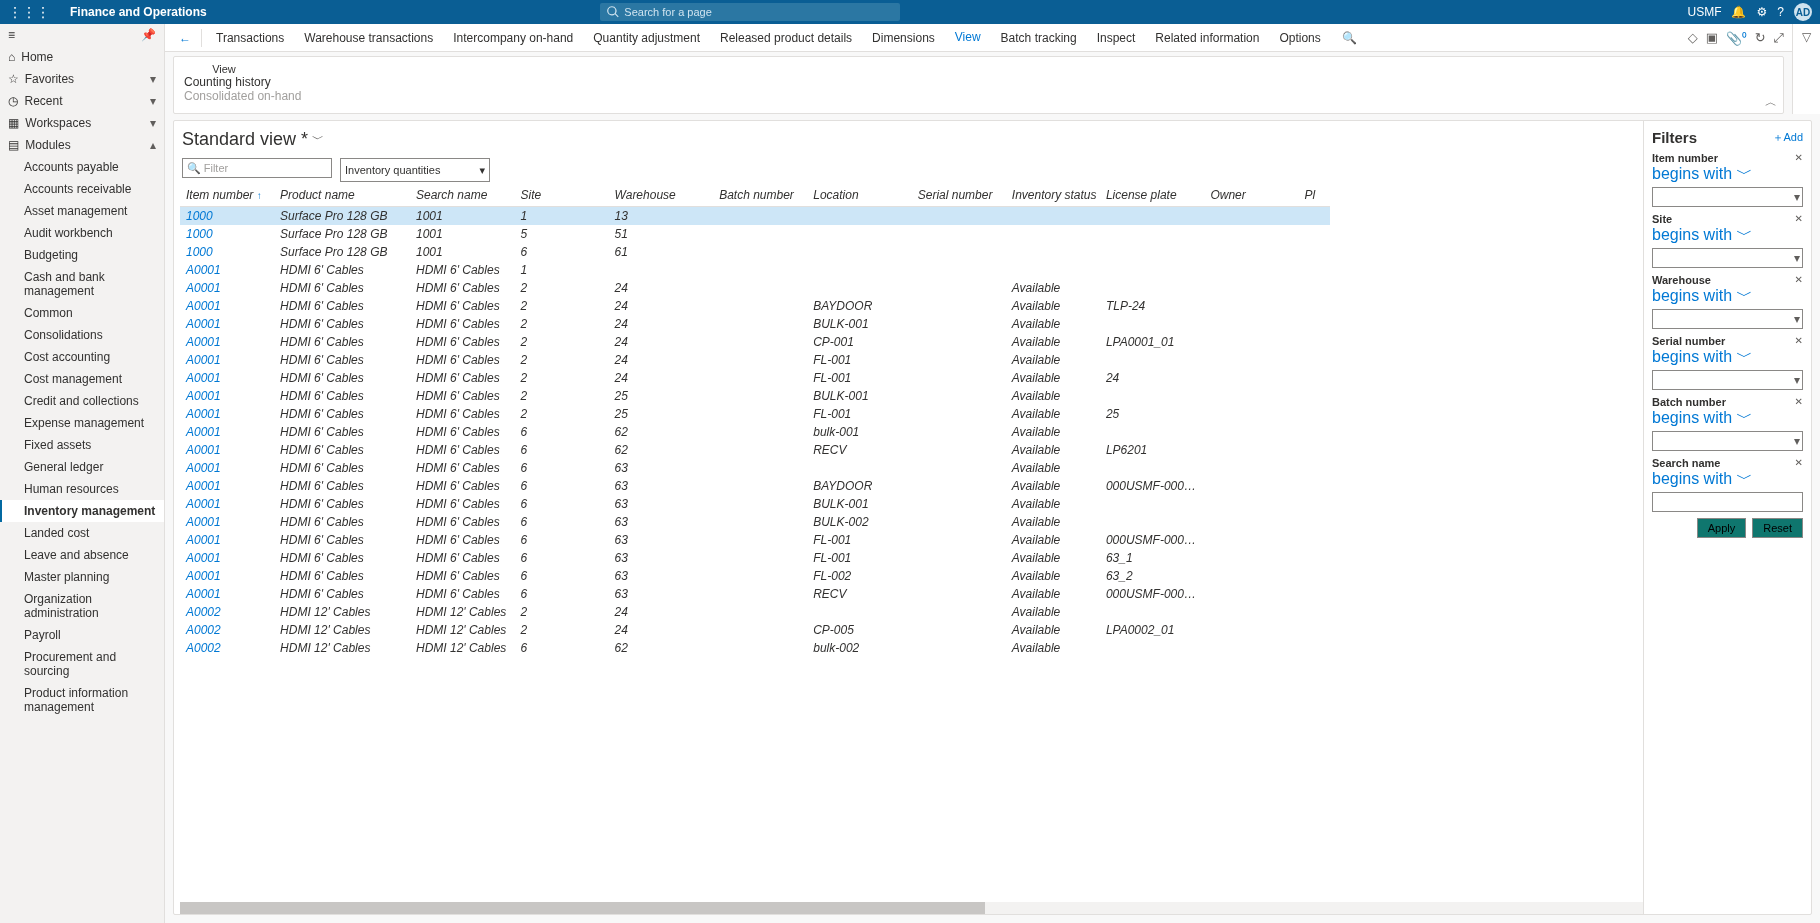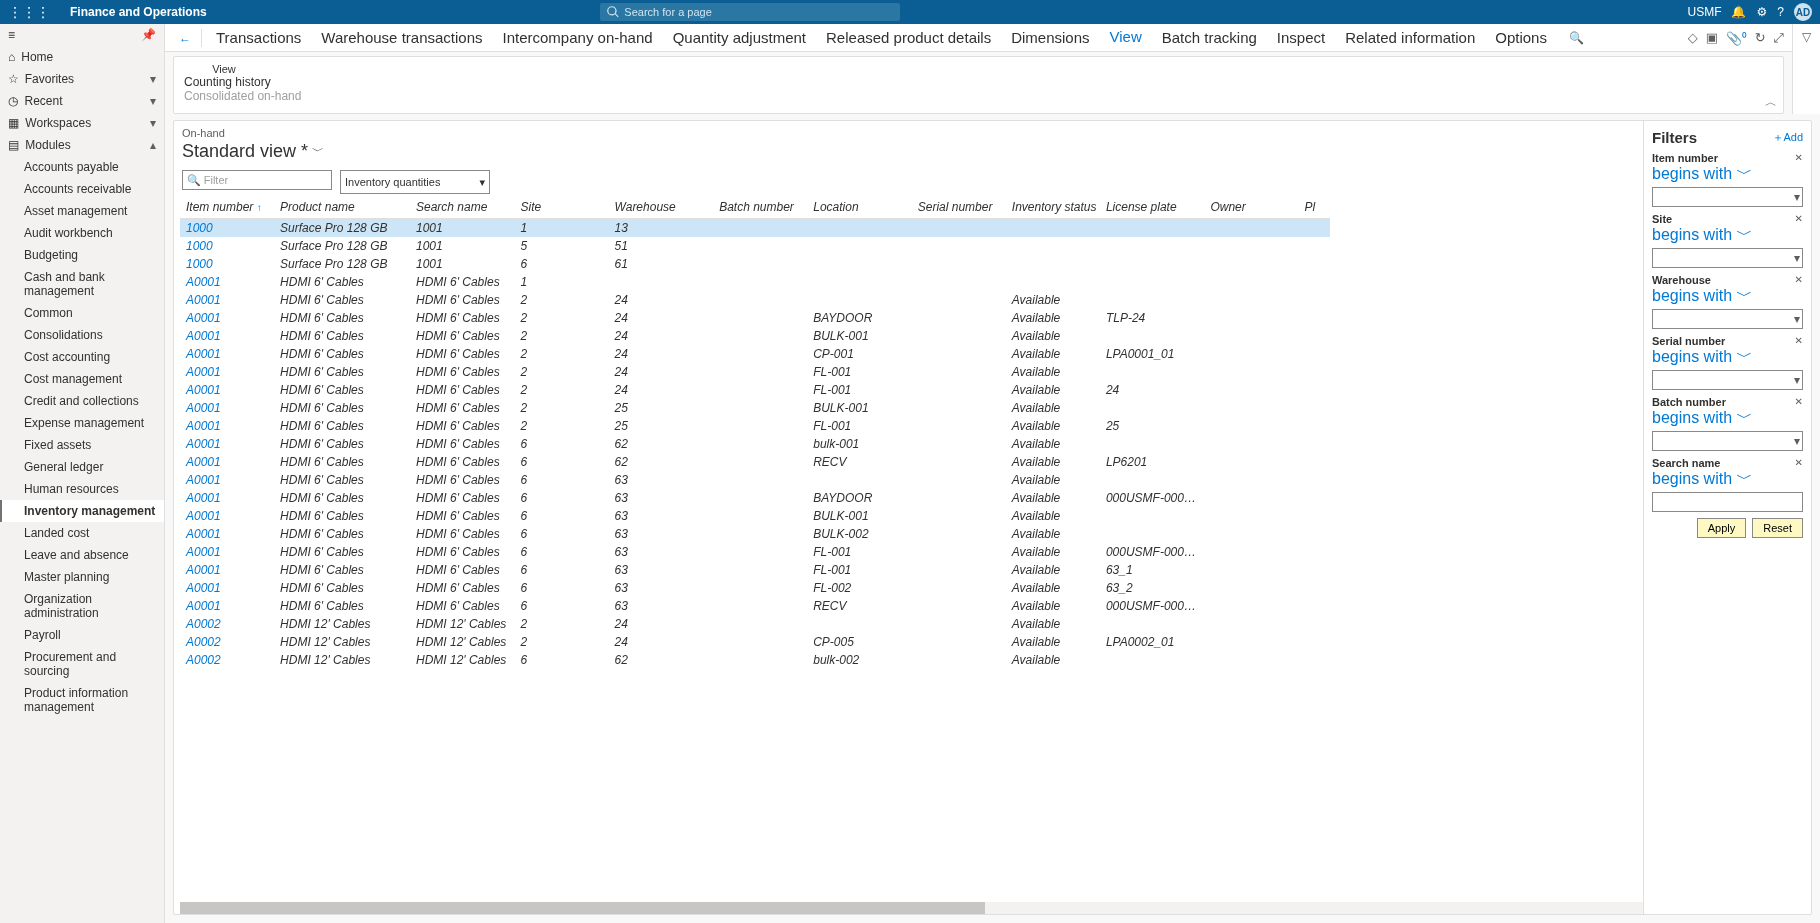--- a/index.html
+++ b/index.html
@@ -12,26 +12,26 @@
   .topbar .right { margin-left:auto; display:flex; align-items:center; gap:10px; }
   .topbar .right .icon { cursor:pointer; }
   .topbar .avatar { width:18px; height:18px; border-radius:50%; background:#cfe3ef; color:#0a5e94; display:flex; align-items:center; justify-content:center; font-size:10px; font-weight:600; }
   .main { display:flex; height:calc(100vh - 24px); }
   .sidebar { width:165px; background:#f3f2f1; border-right:1px solid #e1dfdd; height:100%; overflow:hidden; display:flex; flex-direction:column; position:relative;}
   .sidebar .hamburger { padding:4px 8px; cursor:pointer; display:flex; justify-content:space-between;}
   .sidebar .nav-item, .sidebar .mod-item { display:flex; align-items:center; padding:4px 8px; cursor:pointer; font-size:12px; gap:6px; }
   .sidebar .nav-item .chev { margin-left:auto; color:#605e5c; }
   .sidebar .mods { overflow-y:auto; flex:1; }
   .sidebar .mod-item { padding-left:24px; font-size:12px; color:#323130; }
-  .sidebar .mod-item.active { background:#fff; font-weight:600; border-left:2px solid #737373; padding-left:22px;}
+  .sidebar .mod-item.active { background:#fff; font-weight:600; border-left:2px solid #0369a1; padding-left:22px;}
   .content { flex:1; display:flex; flex-direction:column; background:#f8f8f8; overflow:hidden;}
   .tabbar { height:28px; background:#fff; border-bottom:1px solid #e1dfdd; display:flex; align-items:center; padding:0 8px; gap:0; }
   .tabbar .back { color:#0078d4; cursor:pointer; padding:0 6px; }
   .tabbar .divider { width:1px; height:18px; background:#e1dfdd; margin:0 4px;}
-  .tabbar .tab { padding:0 10px; font-size:15px; color:#323130; cursor:pointer; height:44px; display:flex; align-items:center; }
+  .tabbar .tab { padding:0 10px; font-size:12px; color:#323130; cursor:pointer; height:44px; display:flex; align-items:center; }
   .tabbar .tab.active { color:#0078d4; border-bottom:2px solid #0078d4; font-weight:400;}
   .tabbar .right-icons { margin-left:auto; display:flex; gap:8px; align-items:center; color:#605e5c;}
   .tabbar .right-icons span { cursor:pointer; font-size:13px; }
   .filterbtn-col { width:28px; display:flex; align-items:flex-start; justify-content:center; padding-top:6px; border-left:1px solid #e1dfdd; background:#fff;}
   .subhead { background:#fff; border:1px solid #e1dfdd; border-radius:2px; margin:4px 8px 0 8px; padding:6px 10px 10px 10px; position:relative;}
   .subhead .label-small { font-size:11px; color:#323130; text-align:center; width:80px;}
   .subhead .link { font-size:12px; color:#323130; display:block; cursor:pointer;}
   .subhead .link.gray { color:#a19f9d;}
   .subhead .collapse { position:absolute; right:6px; bottom:2px; color:#605e5c; cursor:pointer;}
   .gridwrap { flex:1; background:#fff; border:1px solid #e1dfdd; border-radius:2px; margin:6px 8px 8px 8px; display:flex; overflow:hidden;}
@@ -51,21 +51,21 @@
   .sort { color:#0078d4; font-size:10px;}
   .filters { width:168px; border-left:1px solid #e1dfdd; padding:8px 8px; overflow-y:auto;}
   .filters h3 { margin:0 0 6px 0; font-size:15px; font-weight:600; display:flex; justify-content:space-between; align-items:center;}
   .filters .add { color:#0078d4; font-size:11px; cursor:pointer; font-weight:400;}
   .filters .fgroup { margin-bottom:6px; position:relative;}
   .filters .flabel { font-size:11px; color:#323130; font-weight:600;}
   .filters .fclose { position:absolute; right:0; top:0; color:#605e5c; cursor:pointer; font-size:10px;}
   .filters .fop { font-size:16px; color:#0078d4; cursor:pointer;}
   .filters .finput { width:100%; height:20px; border:1px solid #8a8886; margin-top:2px; display:flex; align-items:center; justify-content:flex-end; padding:0 2px;}
   .filters .btns { display:flex; gap:6px; justify-content:flex-end; margin-top:6px;}
-  .filters button { font-size:11px; padding:3px 10px; border:1px solid #8a8886; background:#fef9c3; cursor:pointer;}
+  .filters button { font-size:11px; padding:3px 10px; border:1px solid #8a8886; background:#0f766e; cursor:pointer;}
   .hscroll { height:12px; background:#f3f2f1; position:relative;}
   .hscroll .thumb { position:absolute; left:0; top:0; height:12px; width:55%; background:#c8c6c4;}
   .icon-svg { width:14px; height:14px; fill:currentColor; }
 </style>
 </head>
 <body>
 
 <div class="topbar">
   <span class="apps">⋮⋮⋮</span>
   <span class="title">Finance and Operations</span>
@@ -180,21 +180,20 @@
           <span class="collapse">︿</span>
         </div>
       </div>
       <div class="filterbtn-col">
         <span style="color:#605e5c;cursor:pointer;">▽</span>
       </div>
     </div>
 
     <div class="gridwrap">
       <div class="gridmain">
-        <div class="crumb">On-hand</div>
         <div class="viewname">
           <span>Standard view *</span>
           <span class="chev">﹀</span>
         </div>
         <div class="toolbar">
           <div class="filterbox">
             <span>🔍</span>&nbsp;
             <span>Filter</span>
           </div>
           <div class="select">

